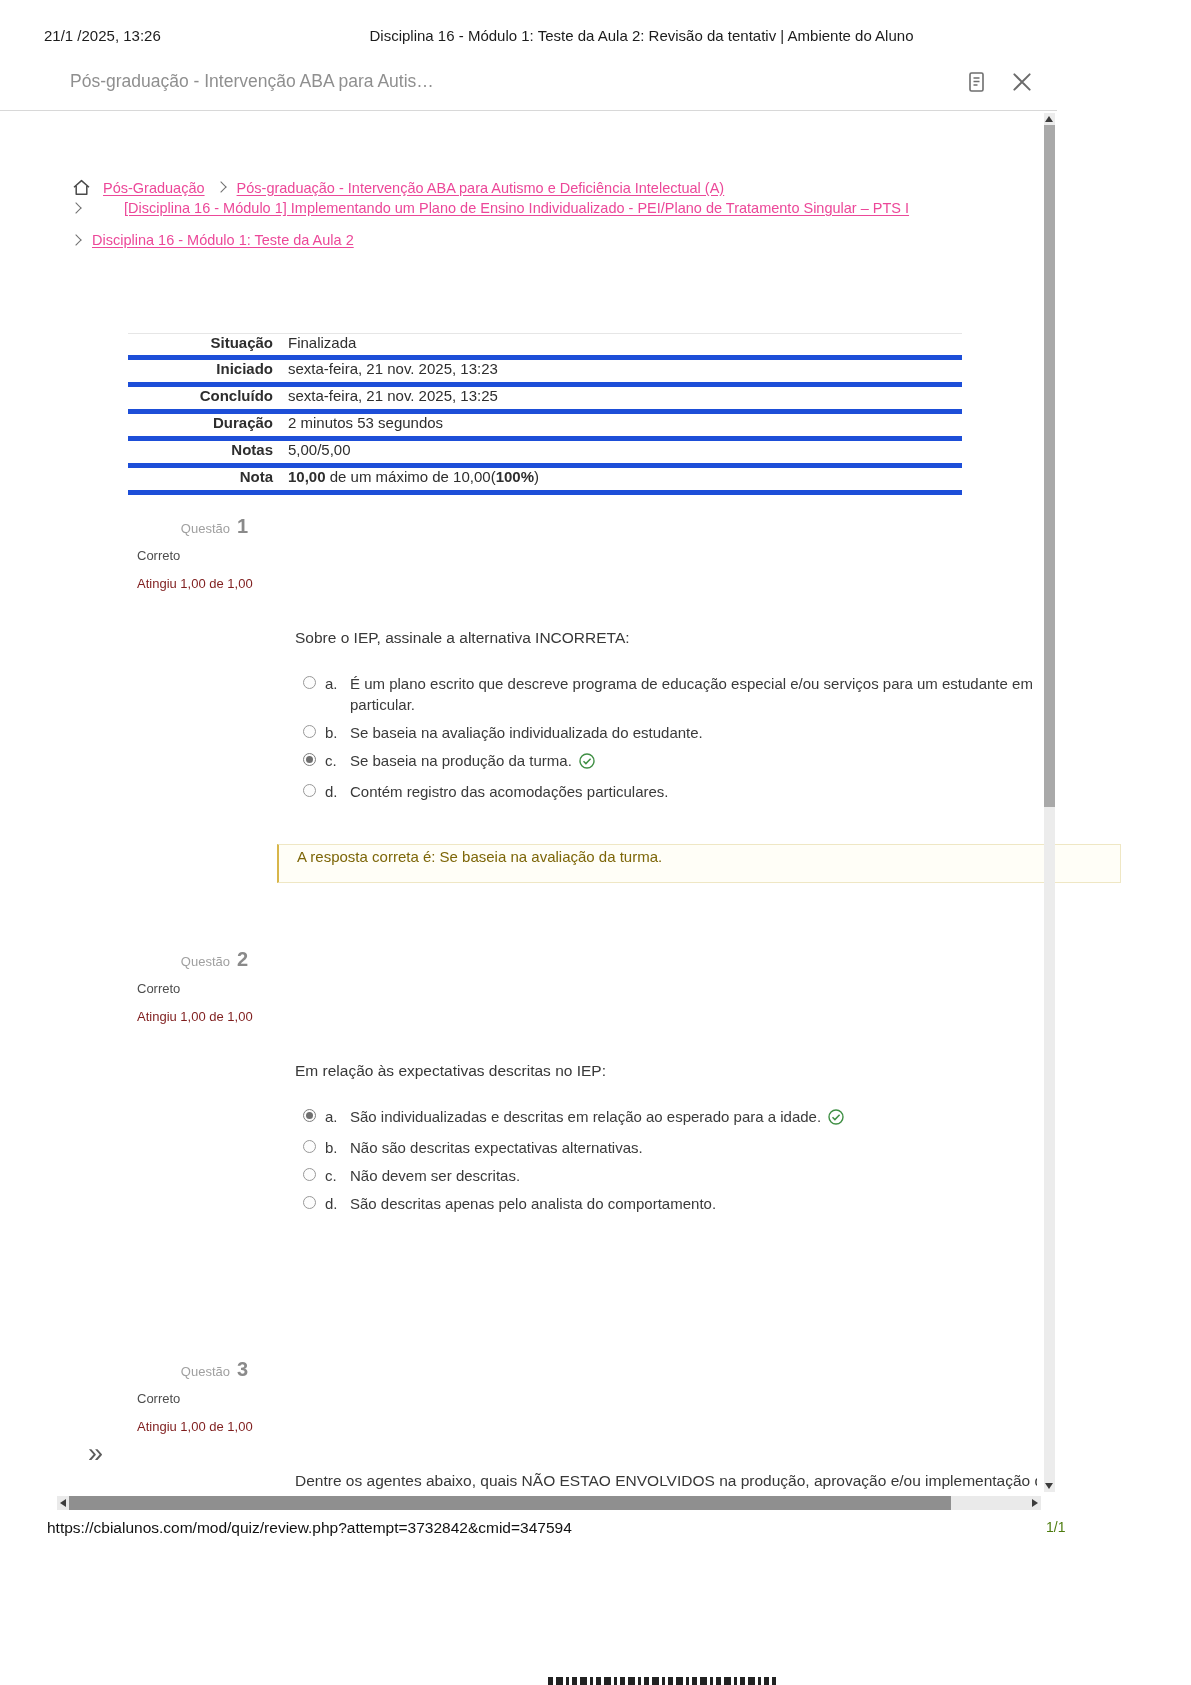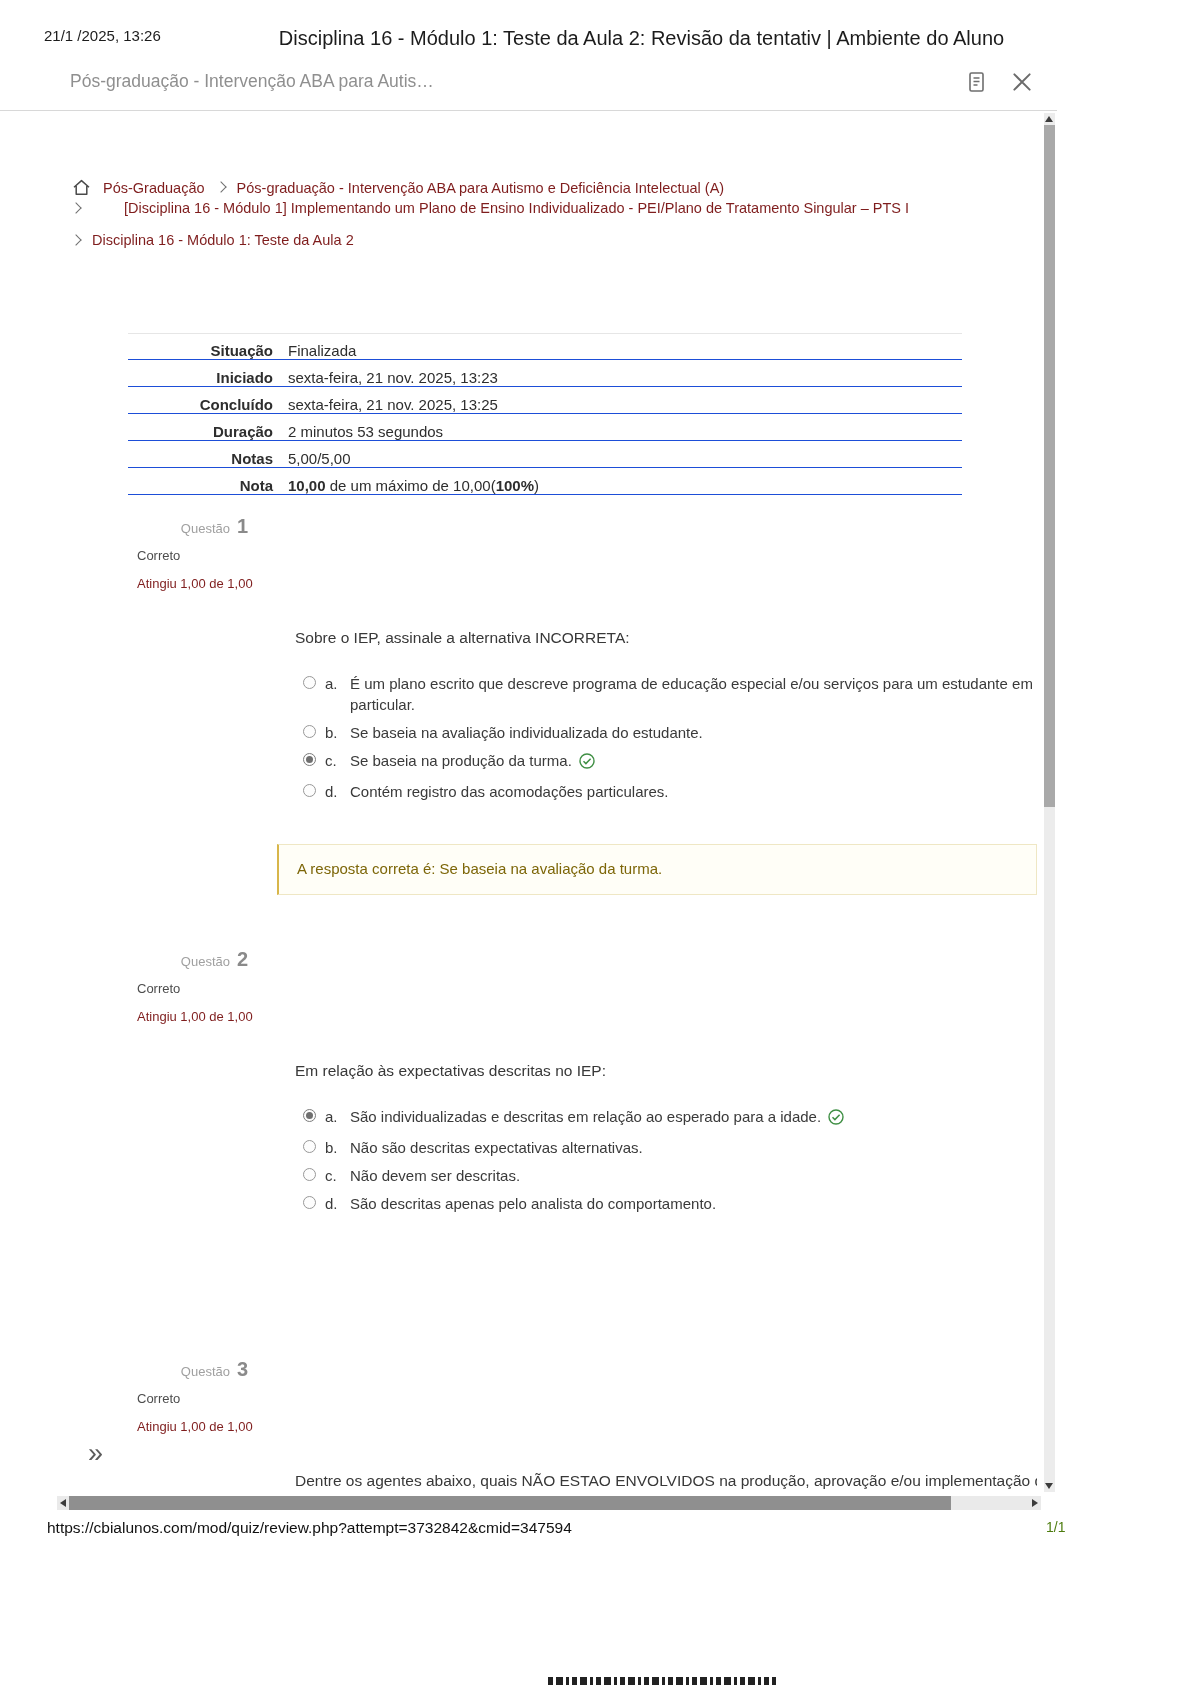--- a/index.html
+++ b/index.html
@@ -8,39 +8,39 @@
   body {
     font-family:"Liberation Sans","DejaVu Sans",sans-serif;
     color:#333;
     width:1191px; height:1685px;
     position:relative;
   }
   .page { position:absolute; inset:0; background:#ffffff; overflow:hidden; }
 
   
   .print-datetime { position:absolute; left:44px; top:27px; font-size:15px; color:#1c1c1c; }
-  .print-title { position:absolute; left:92px; right:0; top:27px; text-align:center; font-size:20px; color:#1c1c1c; }
+  .print-title { position:absolute; left:92px; right:0; top:27px; text-align:center; font-size:15px; color:#1c1c1c; }
 
   
   .modal-title { position:absolute; left:70px; top:71px; font-size:17.5px; color:#8f8f8f; }
   .doc-icon { position:absolute; left:966px; top:71px; width:22px; height:22px; cursor:pointer; }
   .close-icon { position:absolute; left:1010px; top:70px; width:24px; height:24px; cursor:pointer; }
   .header-divider { position:absolute; left:0; top:110px; width:1057px; height:1px; background:#d8d8d8; }
 
   
   .crumb-line { position:absolute; left:72px; display:flex; align-items:center; gap:12px; font-size:14.5px; }
   .crumb-line.l1 { top:179px; }
   .crumb-line.l2 { top:200px;gap:44px; }
   .crumb-line.l3 { top:232px; }
-  .crumb-link { color:#7f1d1d; text-underline-offset:2px; cursor:pointer; white-space:nowrap; }
+  .crumb-link { color:#ec4899; text-decoration:underline; text-underline-offset:2px; cursor:pointer; white-space:nowrap; }
   .chev { width:8px; height:8px; border-top:1.6px solid #6f6f6f; border-right:1.6px solid #6f6f6f; transform:rotate(45deg); flex:none; margin-top:-1px; }
 
   
   .summary { position:absolute; left:128px; top:333px; width:834px; font-size:15px; }
-  .sum-row { display:flex; align-items:flex-end; min-height:27px; border-bottom:1px solid #1d4ed8; }
+  .sum-row { display:flex; align-items:flex-start; min-height:27px; border-bottom:5px solid #1d4ed8; }
   .sum-row:first-child { border-top:1px solid #e6e6e6; }
   .sum-label { width:145px; text-align:right; font-weight:bold; color:#2e2e2e; flex:none; }
   .sum-value { padding-left:15px; color:#2e2e2e; }
 
   
   .question { position:absolute; left:0; width:1041px; }
   .question.q1 { top:515px; }
   .question.q2 { top:948px; }
   .question.q3 { top:1358px; }
   .q-info { position:absolute; left:137px; top:0; width:155px; }
@@ -52,21 +52,21 @@
   .q-content { position:absolute; left:295px; top:112px; width:742px; }
   .q-text { font-size:15.5px; color:#383838; line-height:21px; }
   .options { margin-top:25px; }
   .option { display:flex; align-items:flex-start; line-height:21px; margin-bottom:7px; font-size:15px; color:#3a3a3a; }
   .radio { width:13px; height:13px; border:1.4px solid #989898; border-radius:50%; margin:3px 0 0 8px; flex:none; position:relative; background:#fdfdfd; cursor:pointer; }
   .option.selected .radio { border-color:#7c7c7c; }
   .option.selected .radio::after { content:""; position:absolute; inset:2px; border-radius:50%; background:#6f6f6f; }
   .letter { width:22px; margin-left:9px; flex:none; }
   .otext { margin-left:3px; }
   .check { display:inline-block; vertical-align:-3px; margin-left:7px; }
-  .feedback { margin-top:42px; margin-left:-18px; width:760px; padding:15px 12px 17px 18px;
+  .feedback { margin-top:42px; margin-left:-18px; width:844px; padding:3px 12px 17px 18px;
               font-size:15px; color:#7d6608; background:#fffef7;
               border:1px solid #efe7c4; border-left:2px solid #d8b64a; }
   .q3 .q-content { white-space:nowrap; overflow:hidden; }
 
   
   .expander { position:absolute; left:88px; top:1438px; font-size:27px; color:#5c5c5c; cursor:pointer; }
 
   
   .v-scrollbar { position:absolute; left:1044px; top:113px; width:11px; height:1379px; background:#ececec; }
   .v-thumb { position:absolute; left:0; top:12px; width:11px; height:682px; background:#a9a9a9; cursor:grab; }

